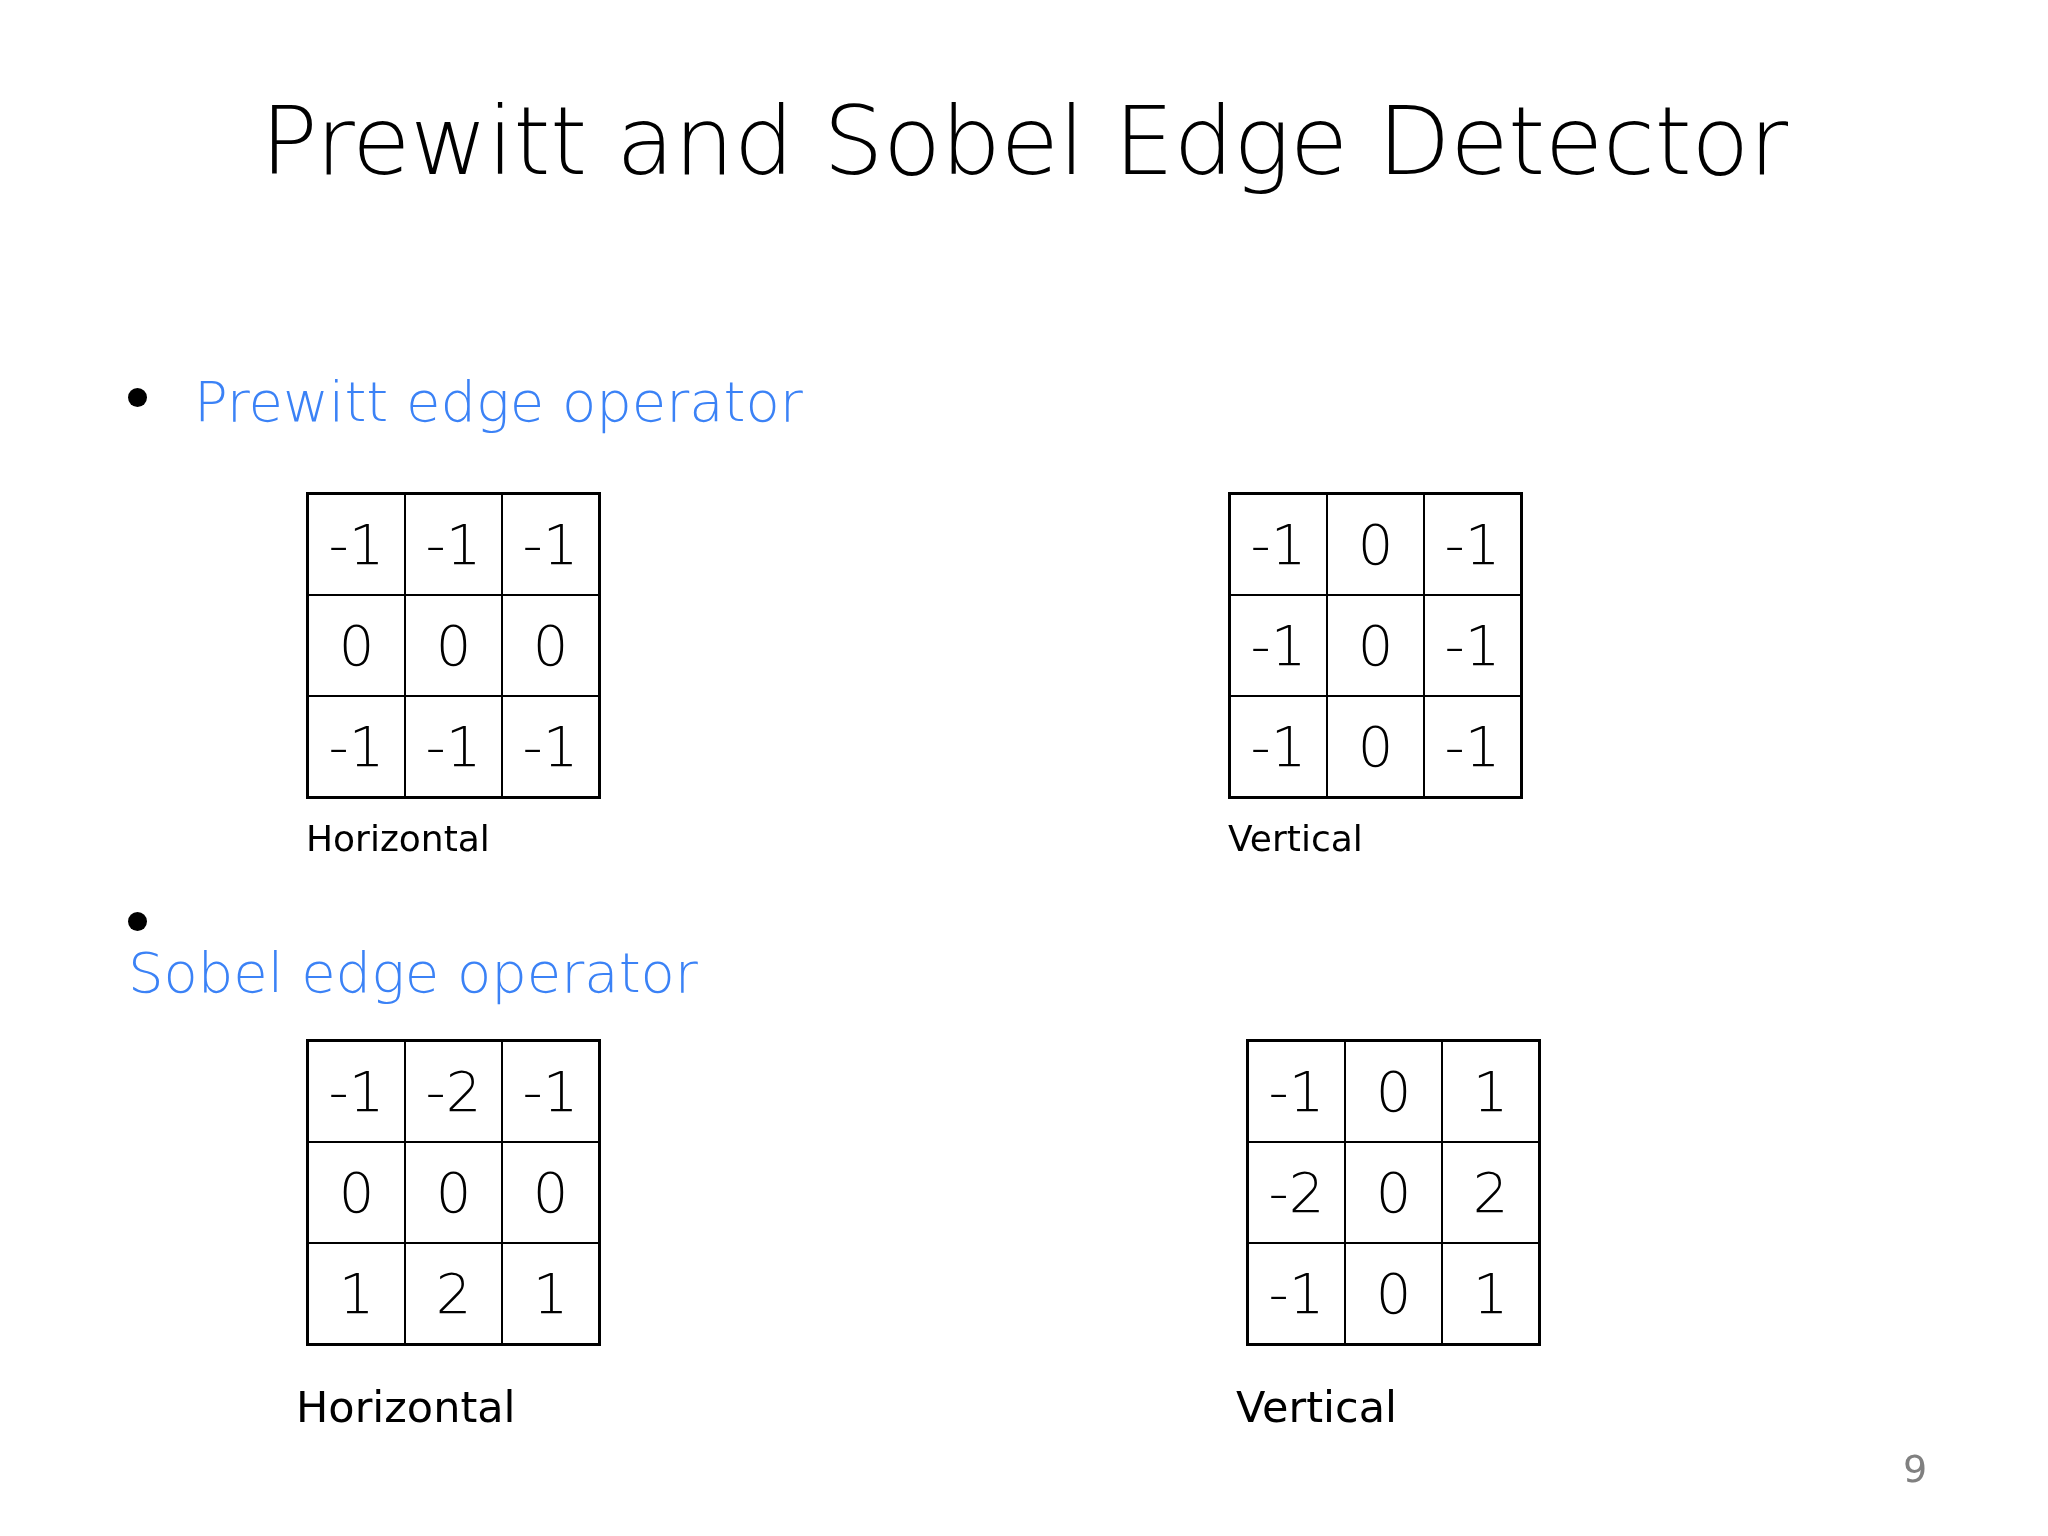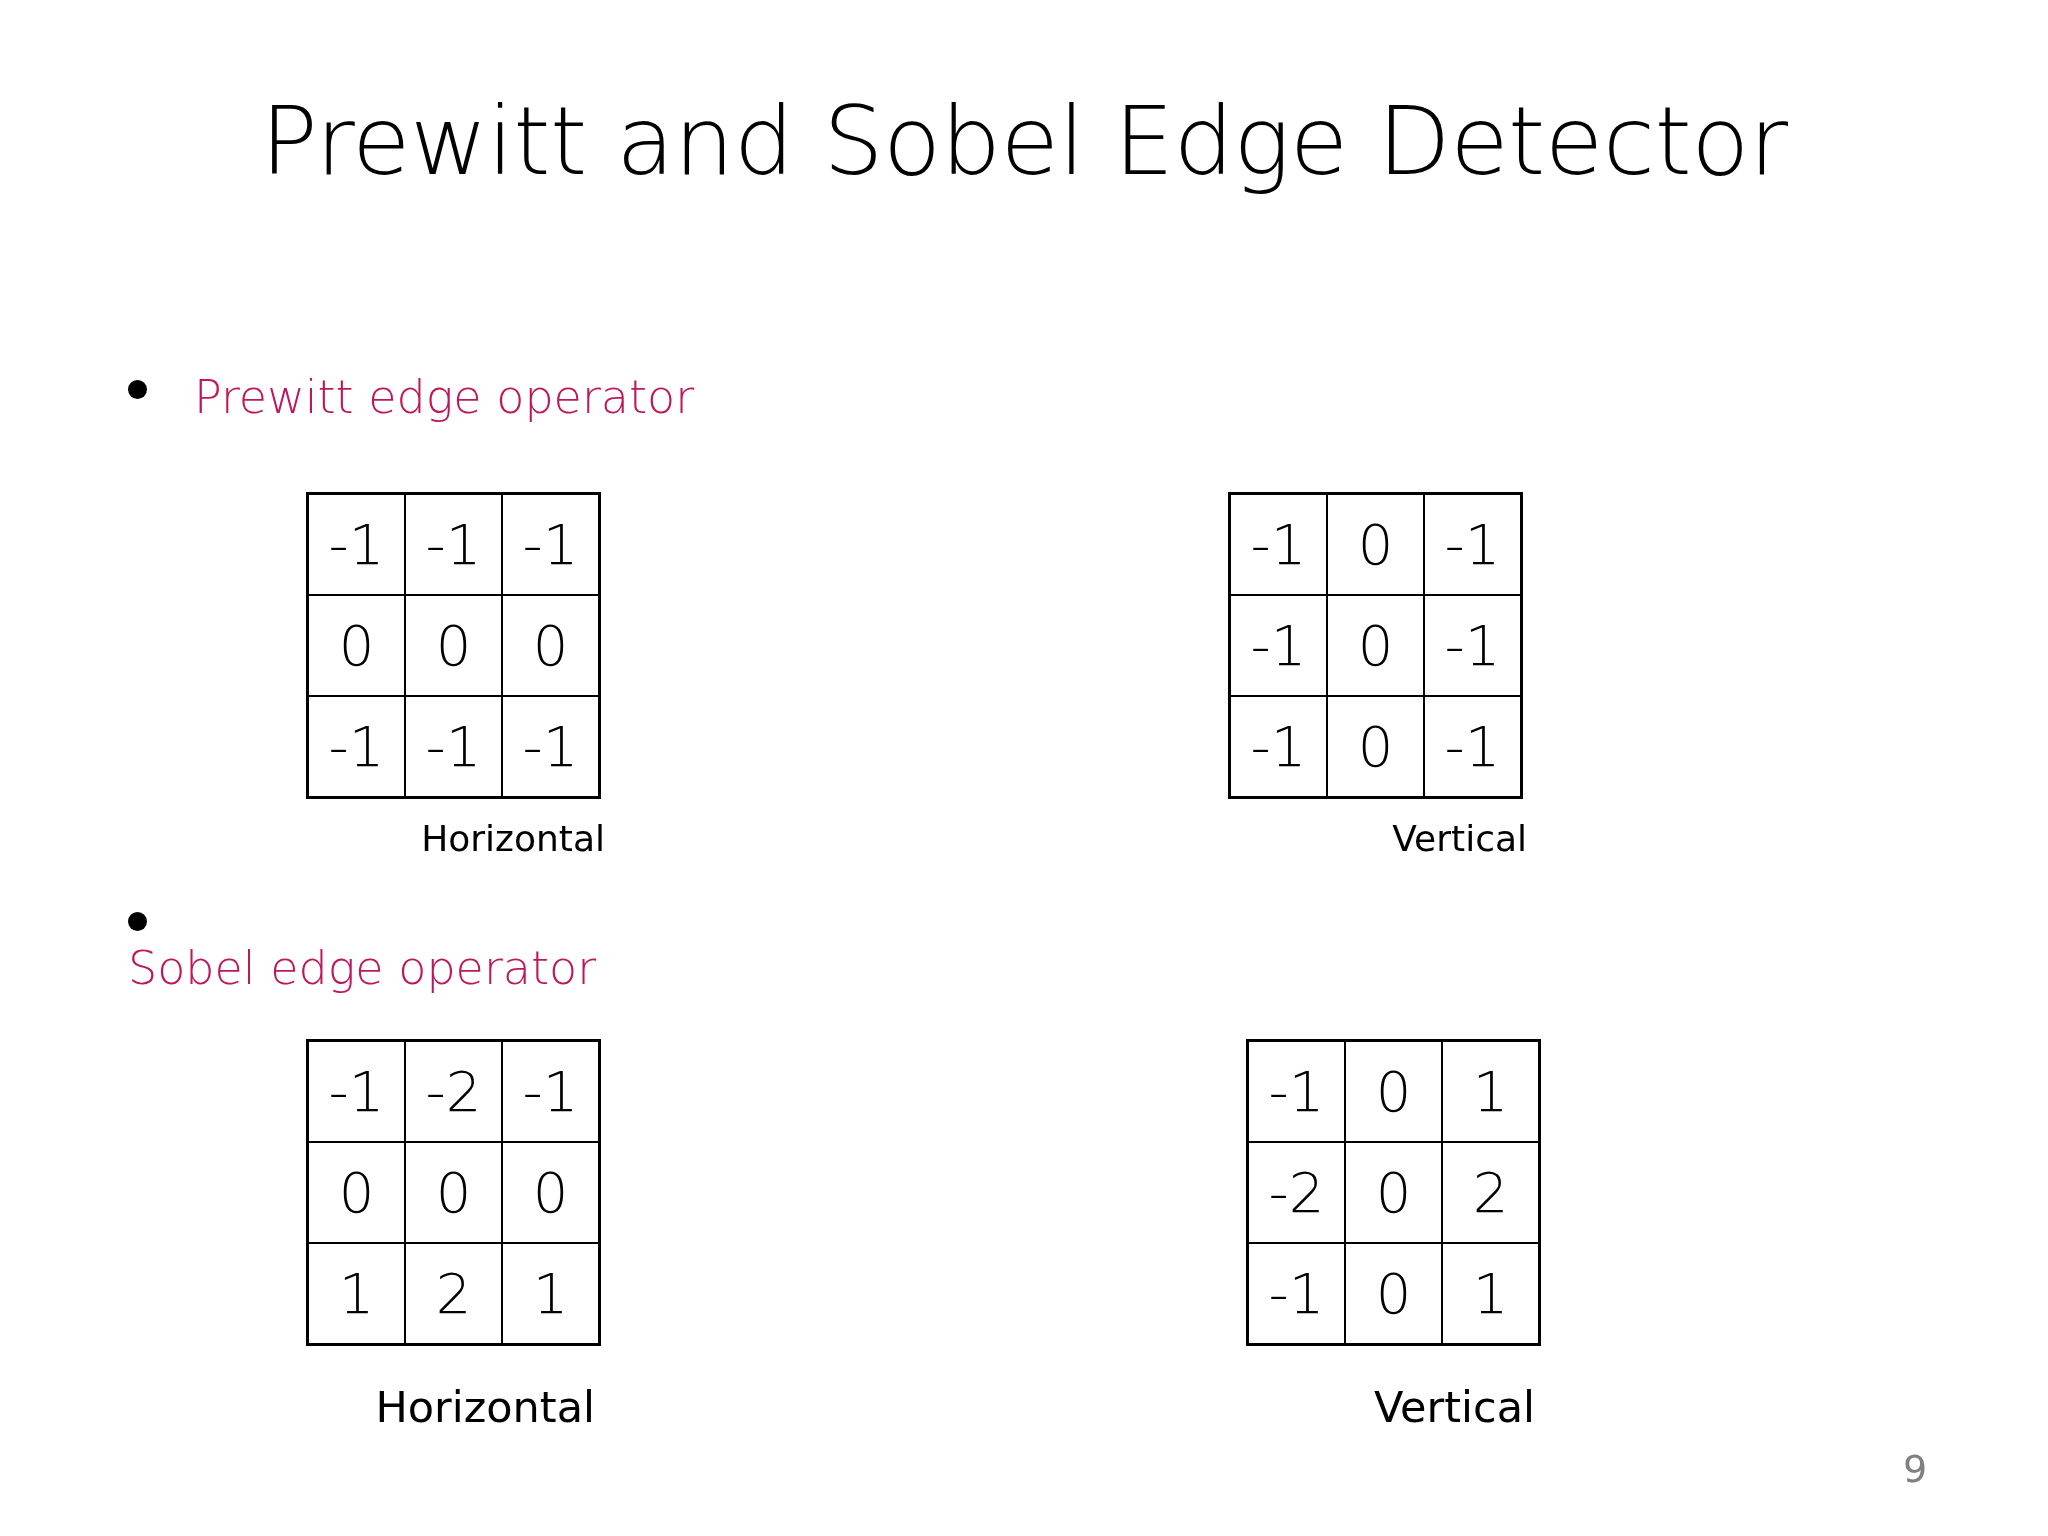--- a/index.html
+++ b/index.html
@@ -47,23 +47,23 @@
     border-radius: 50%;
     background: #000000;
     flex: 0 0 auto;
     margin-right: 47px;
     position: relative;
     top: -14px;
   }
   .bullet-text {
     font-family: "DejaVu Sans", sans-serif;
     font-weight: 300;
-    font-size: 46px;
+    font-size: 56px;
     line-height: 1;
-    color: #be185d;
+    color: #3b82f6;
   }
   #bullet-prewitt { left: 128px; top: 374px; }
   #bullet-sobel   { left: 128px; top: 926px; flex-direction: column; }
 
   
   .matrix {
     position: absolute;
     border: 3px solid #000000;
     border-collapse: collapse;
     background: #ffffff;
@@ -96,21 +96,21 @@
   #matrix-sobel-horizontal   { left: 306px; top: 1039px; }
   #matrix-sobel-vertical     { left: 1246px; top: 1039px; }
 
   
   .matrix-caption {
     position: absolute;
     font-family: "DejaVu Sans", sans-serif;
     font-weight: 400;
     color: #000000;
     white-space: nowrap;
-    text-align: right;
+    text-align: left;
   }
   #caption-prewitt-horizontal {
     left: 306px; top: 818px; width: 299px; font-size: 36px;
   }
   #caption-prewitt-vertical {
     left: 1228px; top: 818px; width: 299px; font-size: 36px;
   }
   #caption-sobel-horizontal {
     left: 296px; top: 1382px; width: 299px; font-size: 43px;
   }

